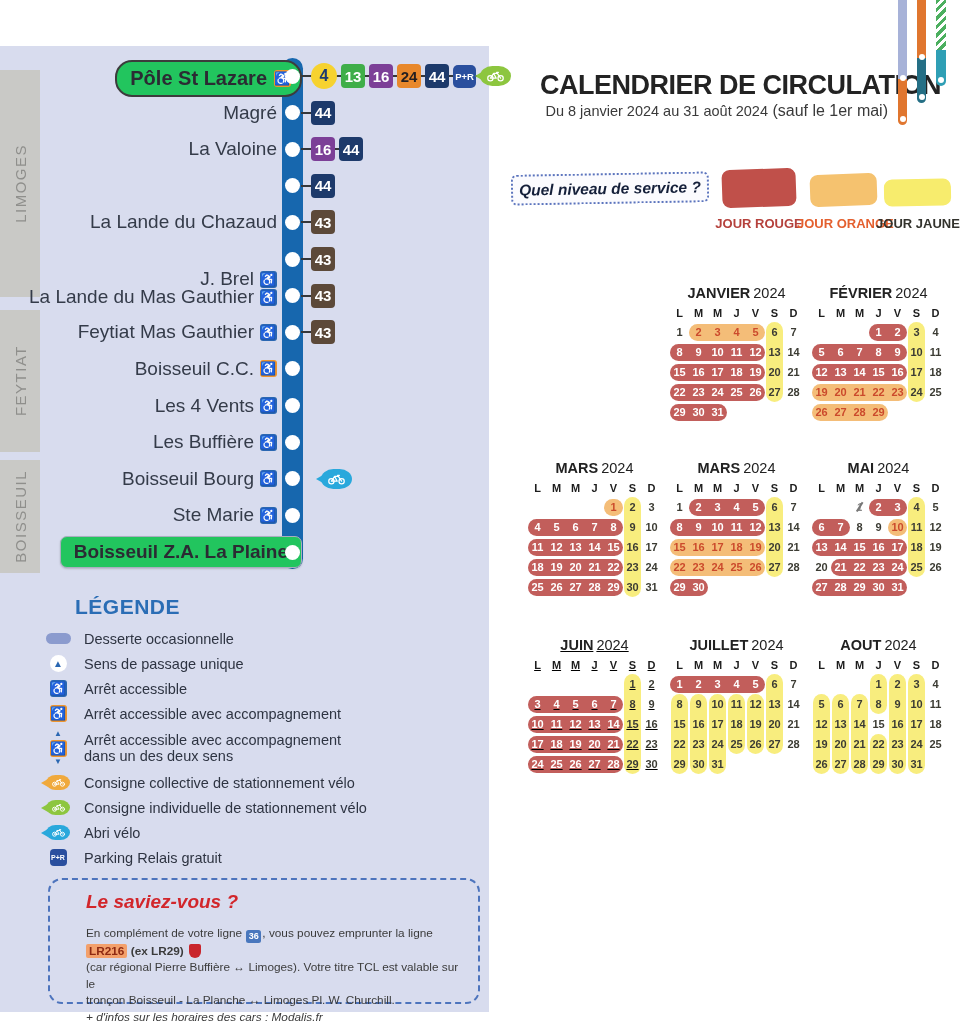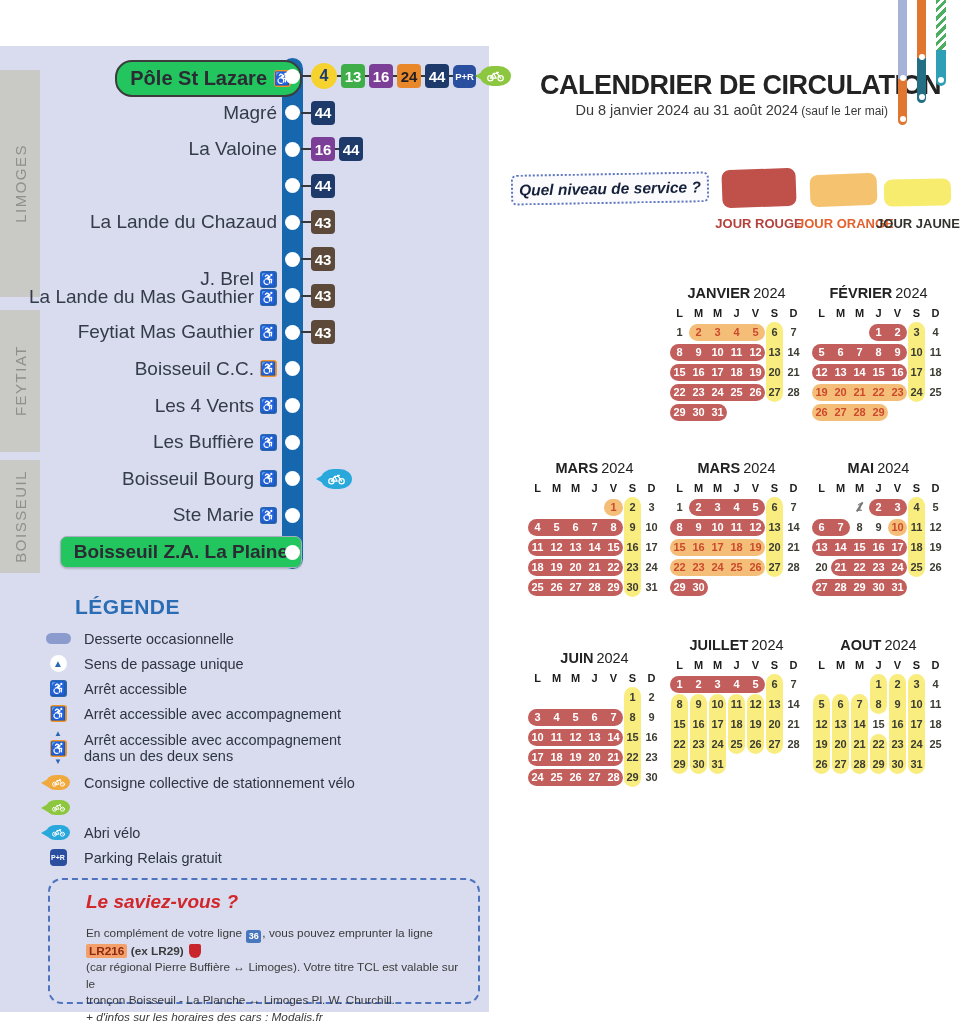--- a/index.html
+++ b/index.html
@@ -61,21 +61,21 @@
            border-radius:2.5px;align-items:center;justify-content:center;vertical-align:-2px;margin:0 1px;}
   .badgeLR{background:#f3a06b;color:#8f2a12;font-weight:700;padding:0 3px;border-radius:2px;}
   .bold{font-weight:700;}
   .shield{display:inline-block;width:12px;height:14px;background:#c9252c;border-radius:2px 2px 6px 6px;vertical-align:-3px;margin-left:5px;}
   .line4{font-style:italic;}
 
   
   .cal-title{position:absolute;left:540px;top:70px;width:350px;text-align:center;font-size:27px;font-weight:700;
              letter-spacing:-.5px;color:#232323;white-space:nowrap;}
   .cal-subtitle{position:absolute;left:540px;top:102px;width:348px;text-align:right;font-size:14.5px;color:#3a3a3a;}
-  .cal-subtitle .note{font-size:12px;}
+  .cal-subtitle .note{font-size:16px;}
 
   .dbar{position:absolute;}
   .ddot{position:absolute;width:6px;height:6px;border-radius:50%;background:#fff;z-index:2;}
 
   .service-q{position:absolute;left:511px;top:173px;width:198px;height:31px;border:2px dotted #5b74bd;border-radius:6px;
              background:#fbfbfe;display:flex;align-items:center;justify-content:center;font-size:15.5px;font-weight:700;
              font-style:italic;color:#15203a;transform:rotate(-1deg);box-sizing:border-box;}
   .swatch{position:absolute;border-radius:8px;}
   .sw0{left:722px;top:169px;width:74px;height:38px;transform:rotate(-2deg);}
   .sw1{left:810px;top:174px;width:67px;height:32px;transform:rotate(-2deg);}
@@ -312,20 +312,23 @@
               <svg width="15" height="9" viewBox="0 0 26 16">
                 <g fill="none" stroke="#ffffff" stroke-width="1.7" stroke-linecap="round" stroke-linejoin="round">
                   <circle cx="6" cy="11" r="3.6"></circle>
                   <circle cx="20" cy="11" r="3.6"></circle>
                   <path d="M6 11 L10.5 4.5 H15.5 M10.5 4.5 L14 11 H6 M15.5 4.5 L20 11 M14.5 3 H17"></path>
                 </g>
               </svg>
             </span>
           </span>
         </span>
+        <div class="legend-label">
+          <div>Consigne individuelle de stationnement vélo</div>
+        </div>
       </div>
       <div class="legend-row">
         <span class="legend-icon-cell">
           <span class="bike-blob sm" style="background: rgb(41, 168, 220);">
             <span class="blob-tail" style="border-right: 7px solid rgb(41, 168, 220);"></span>
             <span style="display: flex;">
               <svg width="15" height="9" viewBox="0 0 26 16">
                 <g fill="none" stroke="#ffffff" stroke-width="1.7" stroke-linecap="round" stroke-linejoin="round">
                   <circle cx="6" cy="11" r="3.6"></circle>
                   <circle cx="20" cy="11" r="3.6"></circle>
@@ -1094,21 +1097,21 @@
             <span class="num">30</span>
           </div>
           <div class="cal-cell day cell-R">
             <span class="bgmark R" style="border-radius: 0px 9px 9px 0px;"></span>
             <span class="num">31</span>
           </div>
           <div class="cal-cell day"></div>
           <div class="cal-cell day"></div>
         </div>
       </div>
-      <div class="month" style="left: 528px; top: 650px;">
+      <div class="month" style="left: 528px; top: 637px; text-decoration: underline;">
         <div class="month-title"><span class="mt-name">JUIN</span><span class="mt-year">2024</span></div>
         <div class="cal-week cal-head">
           <span class="cal-cell head">L</span>
           <span class="cal-cell head">M</span>
           <span class="cal-cell head">M</span>
           <span class="cal-cell head">J</span>
           <span class="cal-cell head">V</span>
           <span class="cal-cell head">S</span>
           <span class="cal-cell head">D</span>
         </div>

